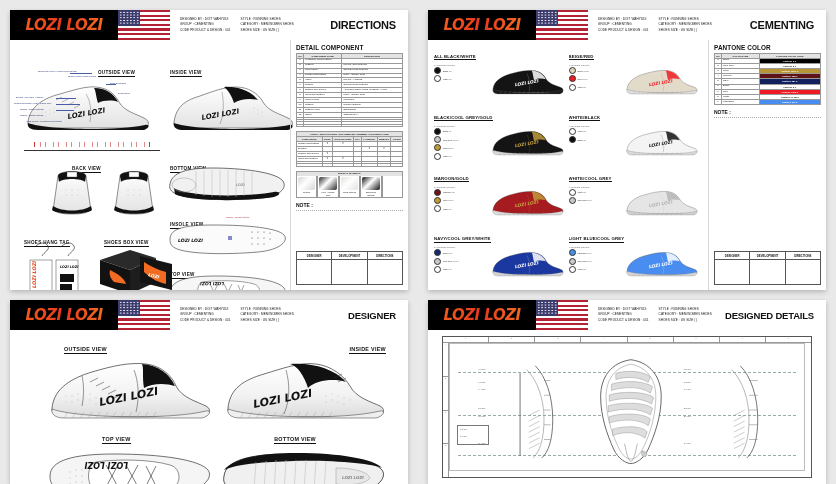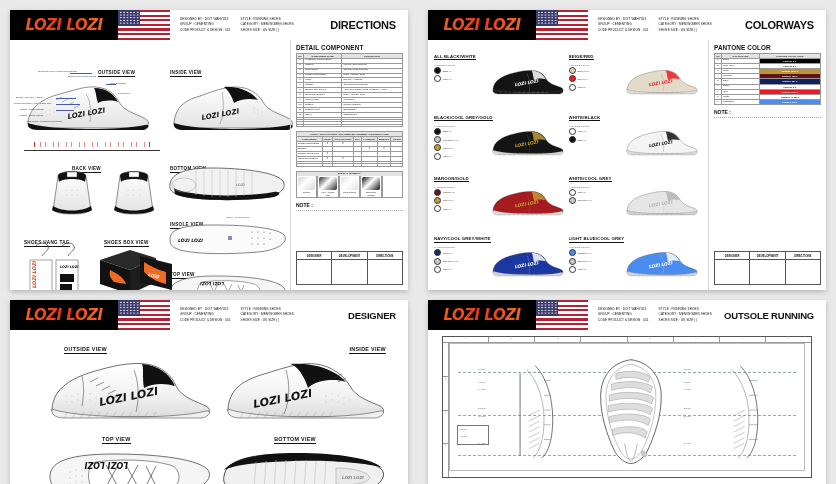--- a/index.html
+++ b/index.html
@@ -567,21 +567,21 @@
         <div class="meta-col">
           <div class="meta-line">DESIGNED BY : DOIT WAHYUDI</div>
           <div class="meta-line">GROUP : CEMENTING</div>
           <div class="meta-line">CODE PRODUCT &amp; DESIGN : 001</div>
         </div>
         <div class="meta-col">
           <div class="meta-line">STYLE : RUNNING SHOES</div>
           <div class="meta-line">CATEGORY : MEN/WOMEN SHOES</div>
           <div class="meta-line">SHOES SIZE : US SIZE (  )</div>
         </div>
-        <div class="sheet-title">COLORWAYS</div>
+        <div class="sheet-title">CEMENTING</div>
       </div>
     </div>
     <div class="body">
       <div class="col-left">
         <div id="cw-grid" style="display:grid;grid-template-columns:1fr 1fr;grid-template-rows:repeat(4,1fr);height:100%;gap:1px;">
               <div class="cw-block" style="position: relative; overflow: hidden;"><div class="cw-head">ALL BLACK/WHITE</div><div class="cw-pan">PANTONE COLOR</div><div class="dot-row">
                   <div class="dot" style="background: rgb(13, 13, 13);"></div>
                   <div class="dot-lbl">Black (X)</div>
                 </div><div class="dot-row">
                   <div class="dot" style="background: rgb(255, 255, 255);"></div>
@@ -990,21 +990,21 @@
         <div class="meta-col">
           <div class="meta-line">DESIGNED BY : DOIT WAHYUDI</div>
           <div class="meta-line">GROUP : CEMENTING</div>
           <div class="meta-line">CODE PRODUCT &amp; DESIGN : 001</div>
         </div>
         <div class="meta-col">
           <div class="meta-line">STYLE : RUNNING SHOES</div>
           <div class="meta-line">CATEGORY : MEN/WOMEN SHOES</div>
           <div class="meta-line">SHOES SIZE : US SIZE (  )</div>
         </div>
-        <div class="sheet-title small">OUTSOLE RUNNING</div>
+        <div class="sheet-title small">DESIGNED DETAILS</div>
       </div>
     </div>
 
     <div class="cad">
       <div class="cad-ticks" id="cad-top-ticks">
             <div>1</div>
             <div>2</div>
             <div>3</div>
             <div>4</div>
             <div>5</div>

